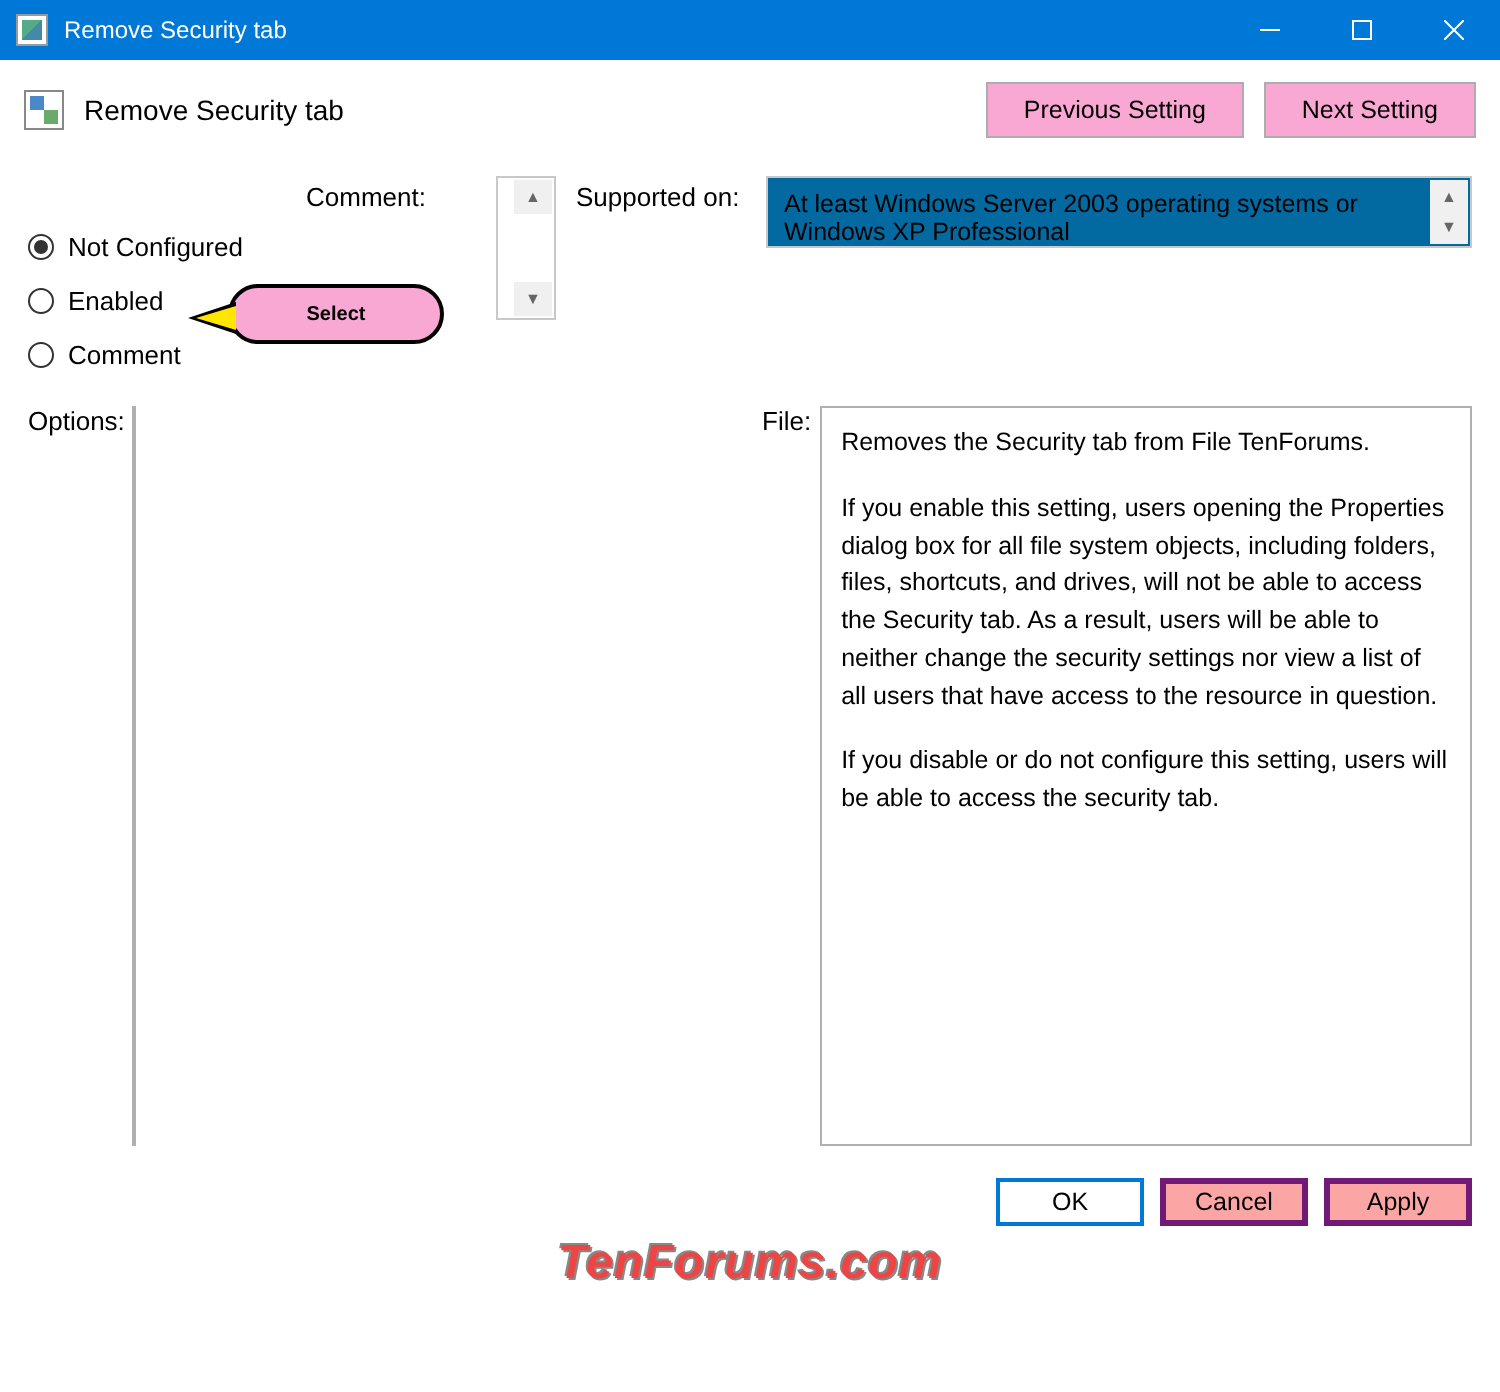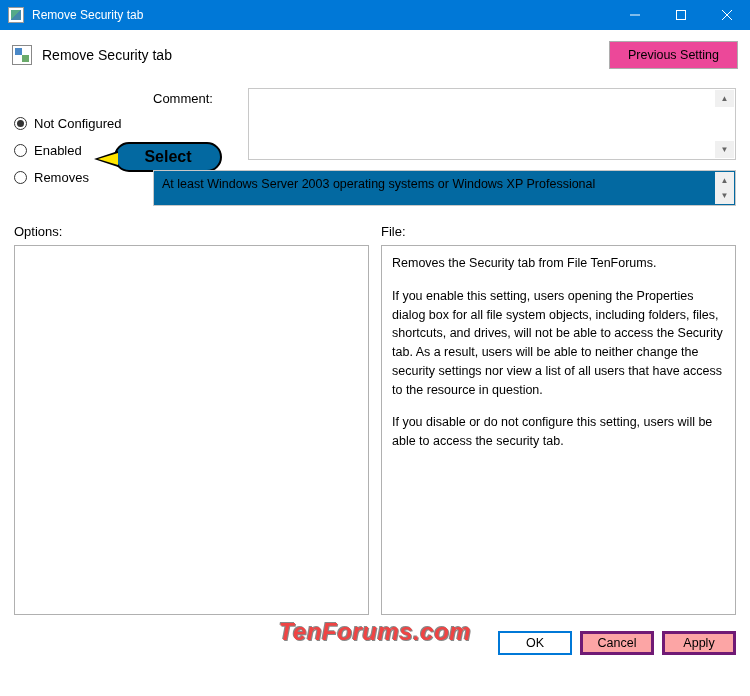--- a/index.html
+++ b/index.html
@@ -26,62 +26,62 @@
       align-items: center;
       padding: 0 12px;
       gap: 10px;
       border-bottom: 1px solid transparent;
     }
     .policy-icon { width: 20px; height: 20px; border: 1px solid #888; background: #fff; position: relative; }
     .policy-icon::before { content:""; position:absolute; left:2px; top:2px; width:7px; height:7px; background:#4a88c7; }
     .policy-icon::after { content:""; position:absolute; right:2px; bottom:2px; width:7px; height:7px; background:#6aaa6a; }
     .toolbar-title { flex: 1; font-size: 14px; }
     .toolbar-btn {
-      height: 28px; padding: 0 18px; background: #ec4899; border: 1px solid #adadad;
+      height: 28px; padding: 0 18px; background: #f9a8d4; border: 1px solid #adadad;
       font-size: 12.5px; display:flex; align-items:center; cursor: default;
     }
     
     .config-area { padding: 8px 14px 12px 14px; display:flex; gap: 14px; }
     .radios { width: 125px; display:flex; flex-direction:column; gap: 12px; padding-top: 2px; position: relative; margin-top: 26px; }
     .radio-row { display:flex; align-items:center; gap:7px; font-size: 13px; }
     .radio { width: 13px; height: 13px; border-radius:50%; border: 1px solid #333; display:flex; align-items:center; justify-content:center; background:#fff; }
     .radio.selected::after { content:""; width:7px; height:7px; border-radius:50%; background:#333; }
     
     .callout {
       position: absolute;
       left: 100px; top: 28px;
       width: 108px; height: 30px;
-      background: #0369a1;
+      background: #f9a8d4;
       border: 2px solid #000;
       border-radius: 16px;
       display:flex; align-items:center; justify-content:center;
-      font-weight: bold; font-size: 16px; color:#000;
+      font-weight: bold; font-size: 10px; color:#000;
     }
     .callout::before {
       content:""; position:absolute; left:-22px; top:7px;
       border-style: solid; border-width: 8px 24px 8px 0;
       border-color: transparent #000 transparent transparent;
     }
     .callout::after {
       content:""; position:absolute; left:-18px; top:9px;
       border-style: solid; border-width: 6px 20px 6px 0;
       border-color: transparent #ffe600 transparent transparent;
     }
     
-    .fields { flex:1; display:flex; flex-direction:column; gap: 10px; }
+    .fields { flex:1; display:flex; gap: 10px; }
     .field-row { display:flex; gap: 10px; }
     .field-label { width: 85px; font-size: 13px; padding-top:3px; }
     .comment-box { flex:1; height:72px; border:1px solid #c8c8c8; background:#fff; padding:4px 22px 4px 6px; position:relative; }
     .spinner { position:absolute; right:1px; width:19px; display:flex; flex-direction:column; gap:1px; }
     .spinner.top { top:1px; } .spinner.bot { bottom:1px; }
     .spin-btn { height:17px; background:#f0f0f0; display:flex; align-items:center; justify-content:center; font-size:8px; color:#666; }
     .supported-box { flex:1; height:36px; border:1px solid #c8c8c8; background:#0369a1; padding:6px 22px 6px 8px; position:relative; font-size: 12.5px; }
     
     .lower { display:flex; gap:12px; padding: 6px 14px; }
-    .col { flex:1; display:flex; flex-direction:column; gap:4px; }
+    .col { flex:1; display:flex; flex-direction:row; gap:4px; }
     .col-label { font-size: 13px; margin-bottom: 2px; }
     .options-box { border:1px solid #b0b0b0; height: 370px; background:#fff; }
     .help-box { border:1px solid #b0b0b0; height: 370px; background:#fff; padding: 8px 10px; font-size: 12.5px; line-height: 1.5; overflow:hidden; }
     .help-box p { margin-bottom: 14px; }
     
     .footer { display:flex; justify-content:flex-end; gap:8px; padding: 10px 14px; margin-left: 44px; }
     .footer-btn { width: 74px; height: 24px; background:#fca5a5; border:3px solid #701a75; font-size:12.5px; display:flex; align-items:center; justify-content:center; cursor:default; }
     .footer-btn.primary { border:2px solid #0078d7; background:#fff; }
     
     .watermark {
@@ -113,52 +113,54 @@
           <line x1="10" y1="0" x2="0" y2="10" stroke="#fff" stroke-width="1"></line>
         </svg>
       </div>
   </div>
 </div>
 
 <div class="toolbar">
   <div class="policy-icon"></div>
   <div class="toolbar-title">Remove Security tab</div>
   <div class="toolbar-btn">Previous Setting</div>
+  <div class="toolbar-btn">Next Setting</div>
 </div>
 
 <div class="config-area">
   <div class="radios">
     <div class="radio-row">
       <span class="radio selected"></span>
       <span>Not Configured</span>
     </div>
     <div class="radio-row">
       <span class="radio"></span>
       <span>Enabled</span>
     </div>
     <div class="radio-row">
       <span class="radio"></span>
-      <span>Removes</span>
+      <span>Comment</span>
     </div>
     <div class="callout">Select</div>
   </div>
   <div class="fields">
     <div class="field-row">
       <div class="field-label">Comment:</div>
       <div class="comment-box">
         <span></span>
         <div class="spinner top">
             <div class="spin-btn">▲</div>
           </div>
         <div class="spinner bot">
             <div class="spin-btn">▼</div>
           </div>
       </div>
     </div>
     <div class="field-row">
+      <div class="field-label">Supported on:</div>
       <div class="supported-box">
         <span>At least Windows Server 2003 operating systems or Windows XP Professional</span>
         <div class="spinner top">
             <div class="spin-btn">▲</div>
           </div>
         <div class="spinner bot">
             <div class="spin-btn">▼</div>
           </div>
       </div>
     </div>

